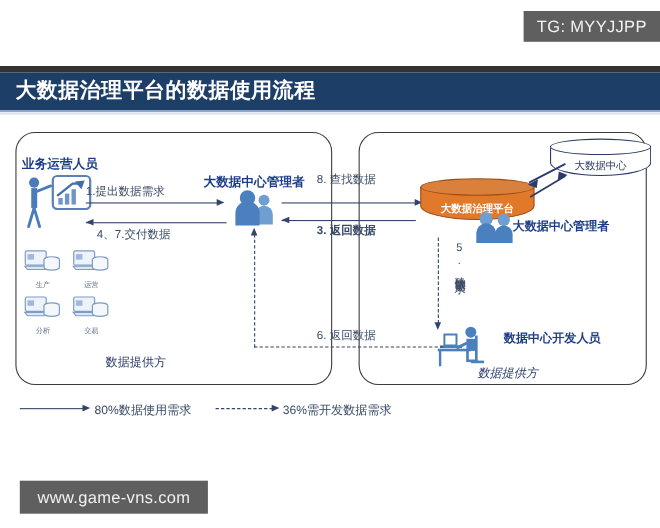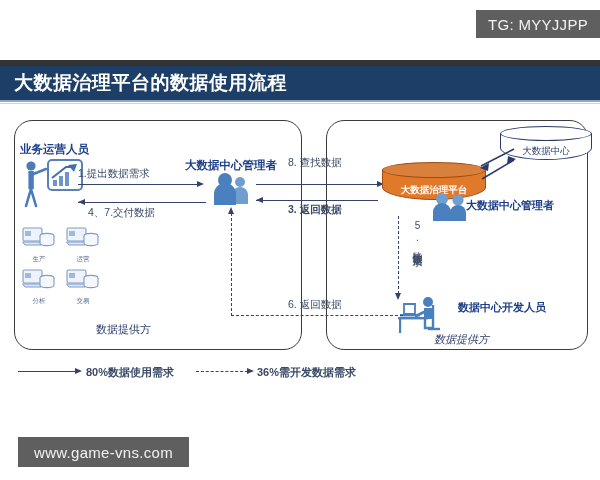--- a/index.html
+++ b/index.html
@@ -205,21 +205,20 @@
   }
   #cyl-center .cyl-label { top: 19px; color: #2b3a6b; }
 
   
   #legend { position: absolute; left: 0; top: 362px; width: 600px; height: 26px; }
   .legend-text {
     position: absolute;
     font-size: 11px;
     color: #3a4a66;
     white-space: nowrap;
-    font-weight: bold;
   }
   #legend-solid-text { left: 86px; top: 3px; }
   #legend-dash-text  { left: 257px; top: 3px; }
 
   
   .dev-icon { position: absolute; width: 34px; height: 30px; }
   .dev-caption {
     position: absolute;
     width: 34px; text-align: center;
     font-size: 6.5px; color: #5a6a8c;

